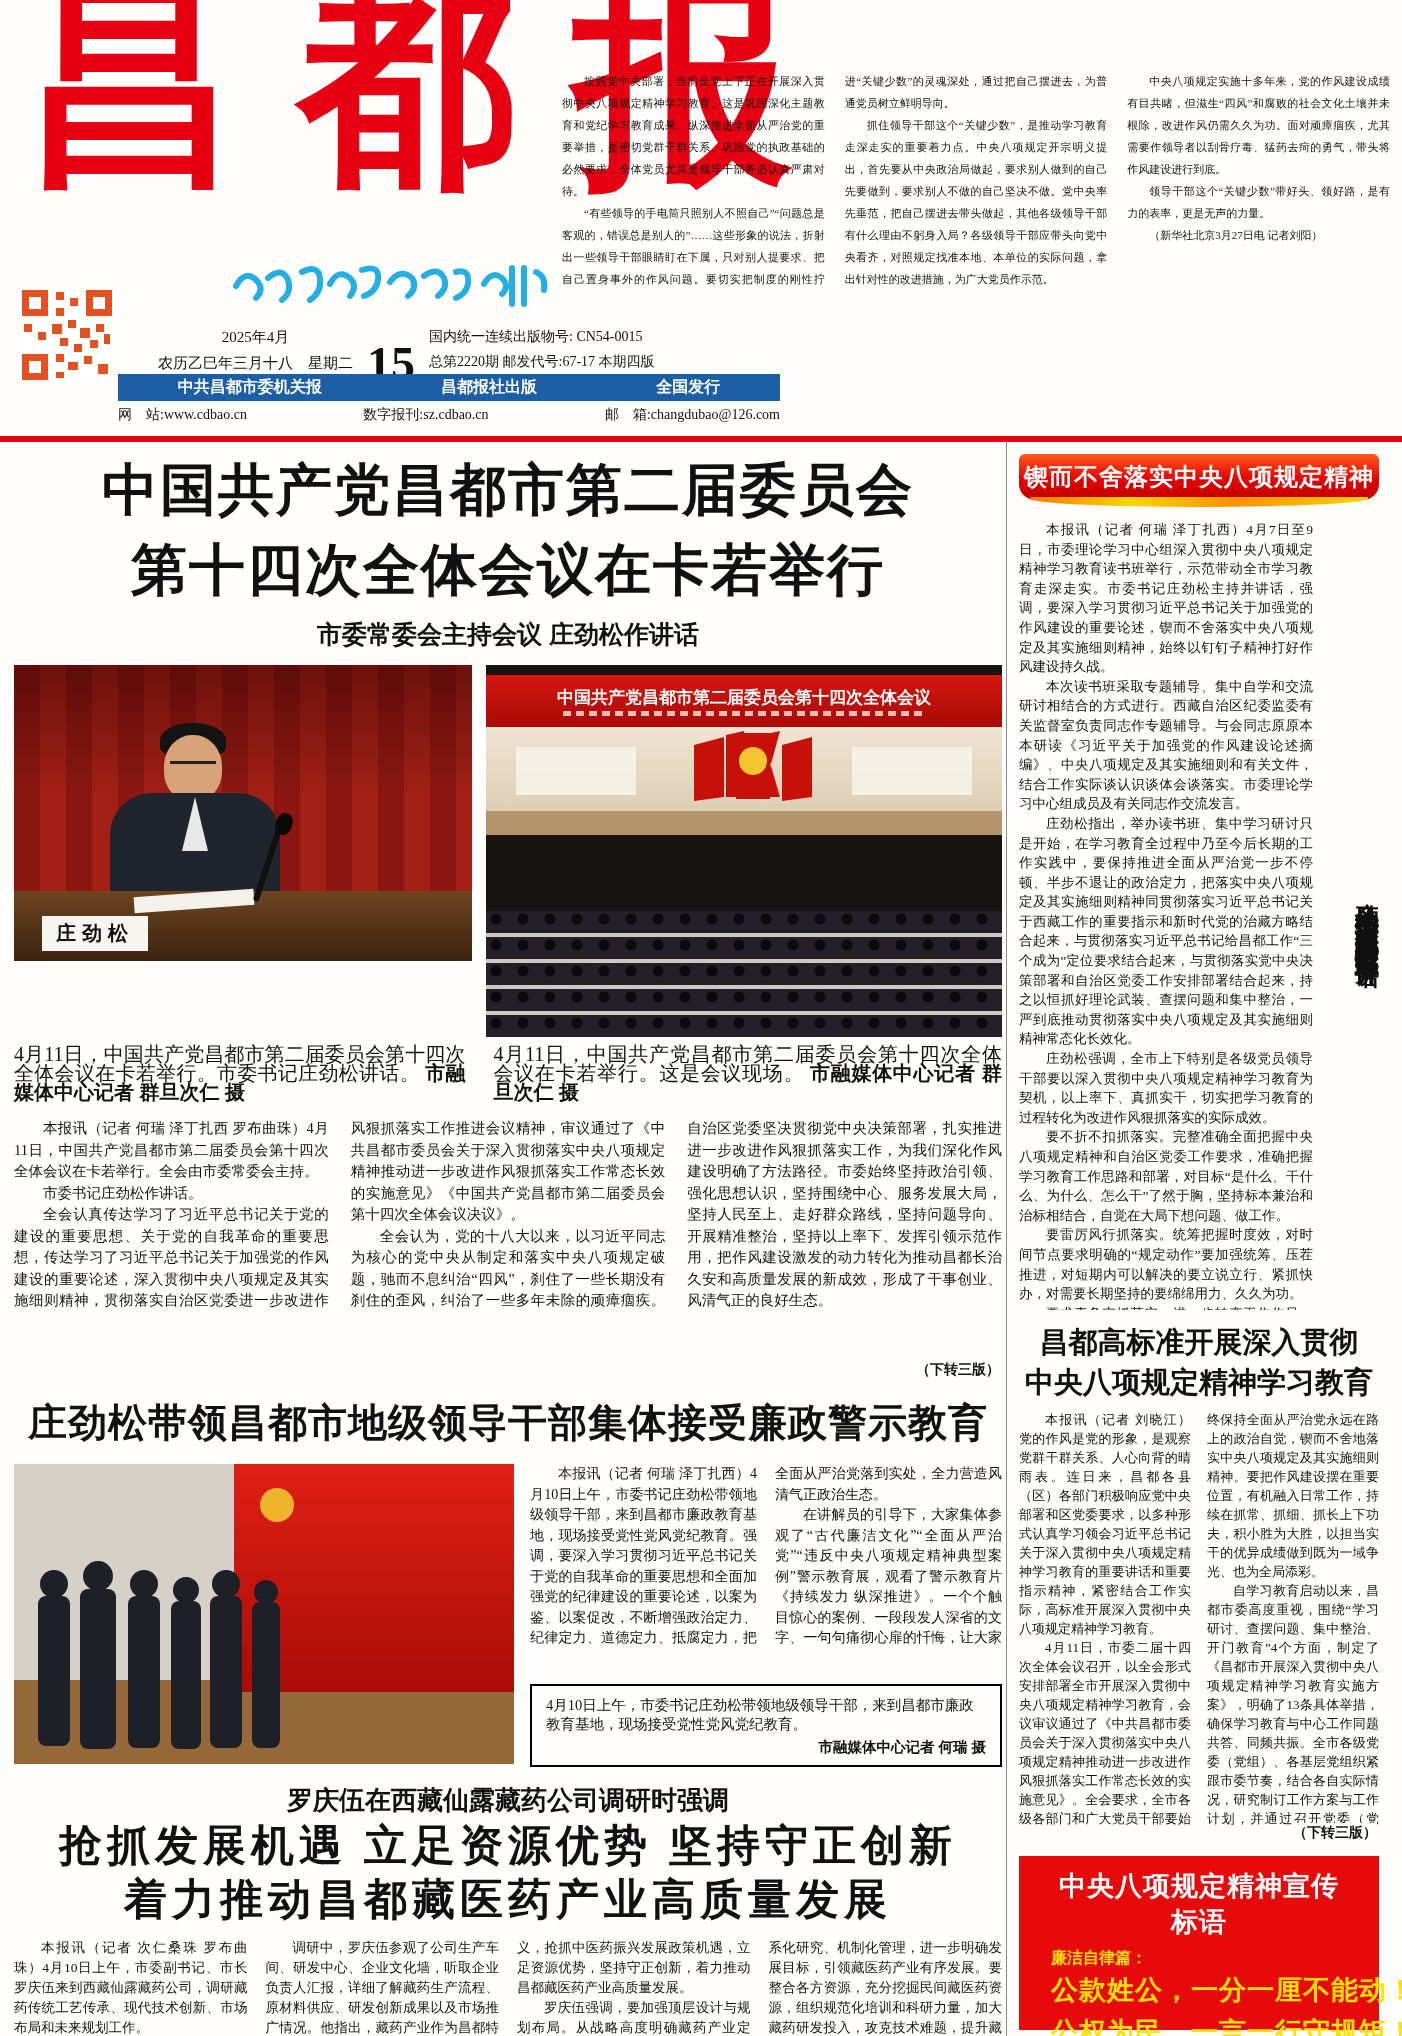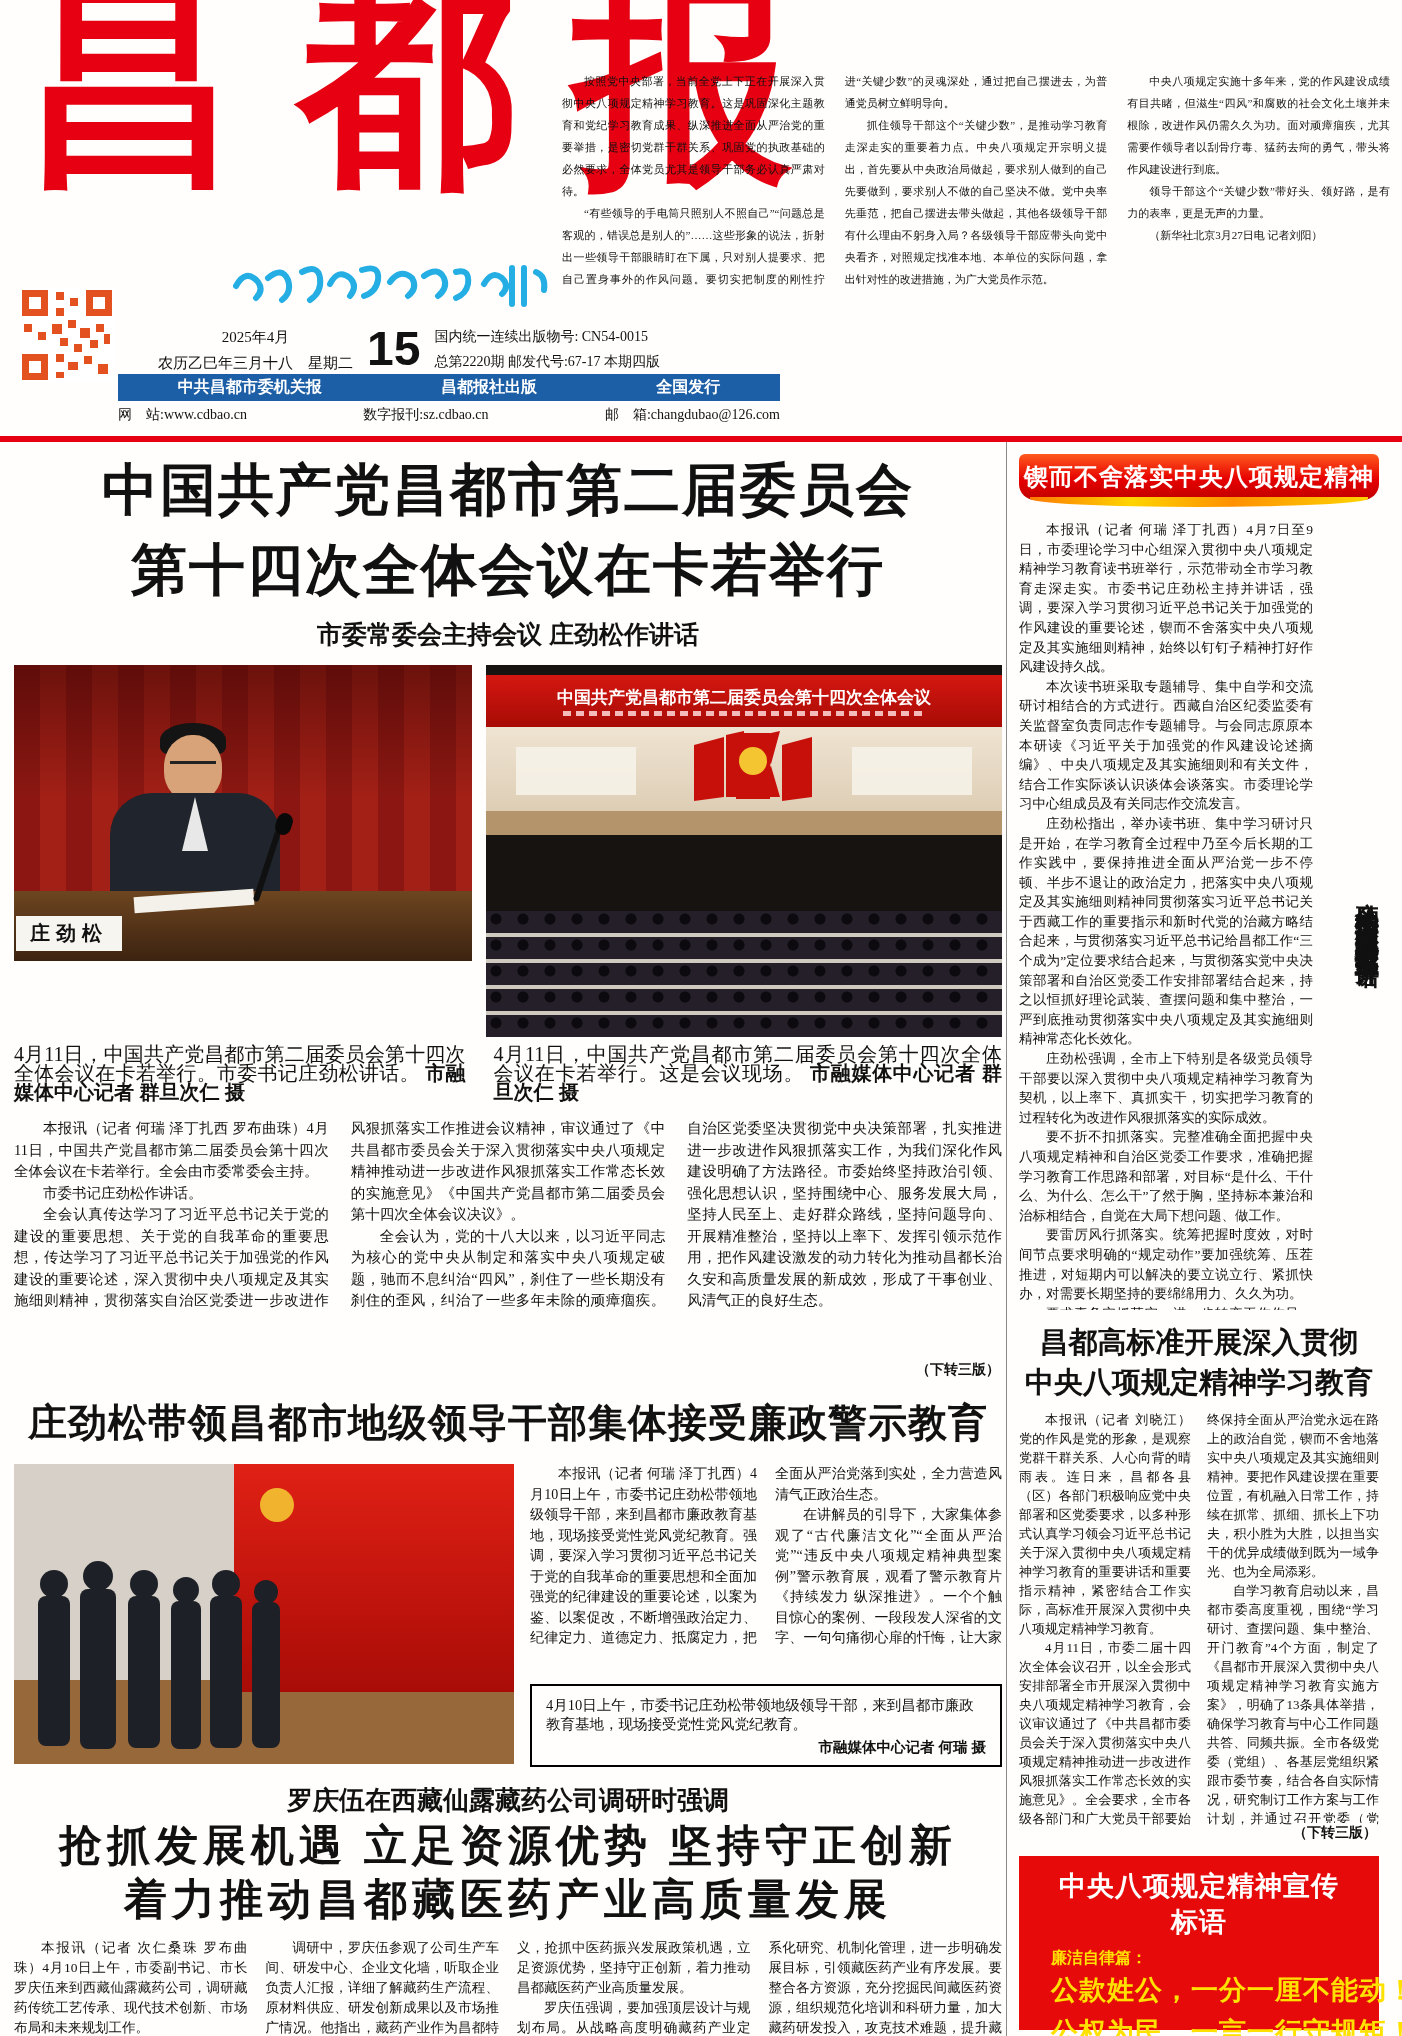--- a/index.html
+++ b/index.html
@@ -8,21 +8,21 @@
   
   .header{position:relative;height:442px;}
   .masthead-title{position:absolute;left:22px;top:-38px;font-family:"DejaVu Serif","Liberation Serif",serif;
       font-weight:900;font-size:218px;letter-spacing:58px;color:#e60012;white-space:nowrap;line-height:1.1;
       transform:scaleY(1.02);}
   .tibetan{position:absolute;left:228px;top:258px;}
   .qr{position:absolute;left:20px;top:288px;width:94px;height:94px;}
   .dateblock{position:absolute;left:158px;top:325px;width:630px;display:flex;align-items:flex-start;gap:14px;}
   .date-left{font-size:15px;line-height:1.7;white-space:nowrap;}
   .date-left .l1{text-align:center;}
-  .daynum{font-family:Liberation Sans, sans-serif;font-weight:900;font-size:48px;line-height:44px;margin-top:2px;}
+  .daynum{font-family:Liberation Serif, serif;font-weight:900;font-size:48px;line-height:44px;margin-top:17px;}
   .date-right{font-size:14px;line-height:1.75;white-space:nowrap;}
   .bluebar{position:absolute;left:118px;top:374px;width:662px;height:27px;background:#1d5fa6;color:#fff;
       font-family:"Liberation Sans","DejaVu Sans",sans-serif;font-weight:700;font-size:16px;
       display:flex;align-items:center;justify-content:space-around;}
   .contactrow{position:absolute;left:118px;top:406px;width:662px;display:flex;justify-content:space-between;
       font-size:14px;}
   .header-rule{position:absolute;left:0;bottom:0;width:100%;height:6px;background:#e60012;}
   
   .topright{position:absolute;left:562px;top:44px;width:828px;}
   .tr-headline{font-family:"DejaVu Serif","Liberation Serif",serif;font-weight:900;font-size:45px;
@@ -46,21 +46,21 @@
   .p1-head{position:absolute;left:150px;top:70px;width:58px;height:66px;border-radius:48% 48% 44% 44%;
       background:#d9a379;}
   .p1-hair{position:absolute;left:146px;top:58px;width:66px;height:34px;border-radius:50% 50% 30% 30%;background:#141414;}
   .p1-glasses{position:absolute;left:156px;top:96px;width:46px;height:10px;border-top:3px solid #222;}
   .p1-body{position:absolute;left:96px;top:128px;width:170px;height:110px;border-radius:42px 42px 0 0;background:#20242c;}
   .p1-shirt{position:absolute;left:168px;top:132px;width:26px;height:54px;background:#e8e8e8;clip-path:polygon(50% 0,100% 100%,0 100%);}
   .p1-desk{position:absolute;left:0;bottom:0;width:100%;height:70px;background:linear-gradient(180deg,#6d4520,#3c2310);}
   .p1-paper{position:absolute;left:120px;bottom:52px;width:120px;height:16px;background:#f3f1ea;transform:rotate(-4deg);}
   .p1-mic{position:absolute;left:250px;bottom:58px;width:6px;height:74px;background:#101010;transform:rotate(18deg);border-radius:4px;}
   .p1-micball{position:absolute;left:262px;bottom:126px;width:16px;height:22px;border-radius:8px;background:#090909;transform:rotate(18deg);}
-  .nameplate{position:absolute;left:2px;bottom:10px;background:#f6f5ef;color:#111;font-weight:700;
+  .nameplate{position:absolute;left:28px;bottom:10px;background:#f6f5ef;color:#111;font-weight:700;
       font-size:20px;padding:4px 14px;letter-spacing:6px;}
   .photo2{position:relative;width:516px;height:372px;overflow:hidden;background:#171311;}
   .p2-banner{position:absolute;left:0;top:10px;width:100%;height:52px;background:linear-gradient(180deg,#d41710,#a80b06);
       display:flex;flex-direction:column;align-items:center;justify-content:center;color:#fff;}
   .p2-banner .t{font-family:"Liberation Sans","DejaVu Sans",sans-serif;font-weight:700;font-size:17px;white-space:nowrap;}
   .p2-banner .tib{margin-top:2px;height:5px;width:70%;background:repeating-linear-gradient(90deg,#ffd9d9 0 8px,transparent 8px 13px);opacity:.85;}
   .p2-stage{position:absolute;left:0;top:62px;width:100%;height:108px;background:linear-gradient(180deg,#efe4d2,#d9c7ad);}
   .p2-audience{position:absolute;left:0;bottom:0;width:100%;height:126px;background:#241f28;
       background-image:radial-gradient(circle at 10px 8px,#0c0a0e 0 5px,transparent 6px),
         repeating-linear-gradient(180deg,transparent 0 22px,#cfc9bf 22px 26px);

